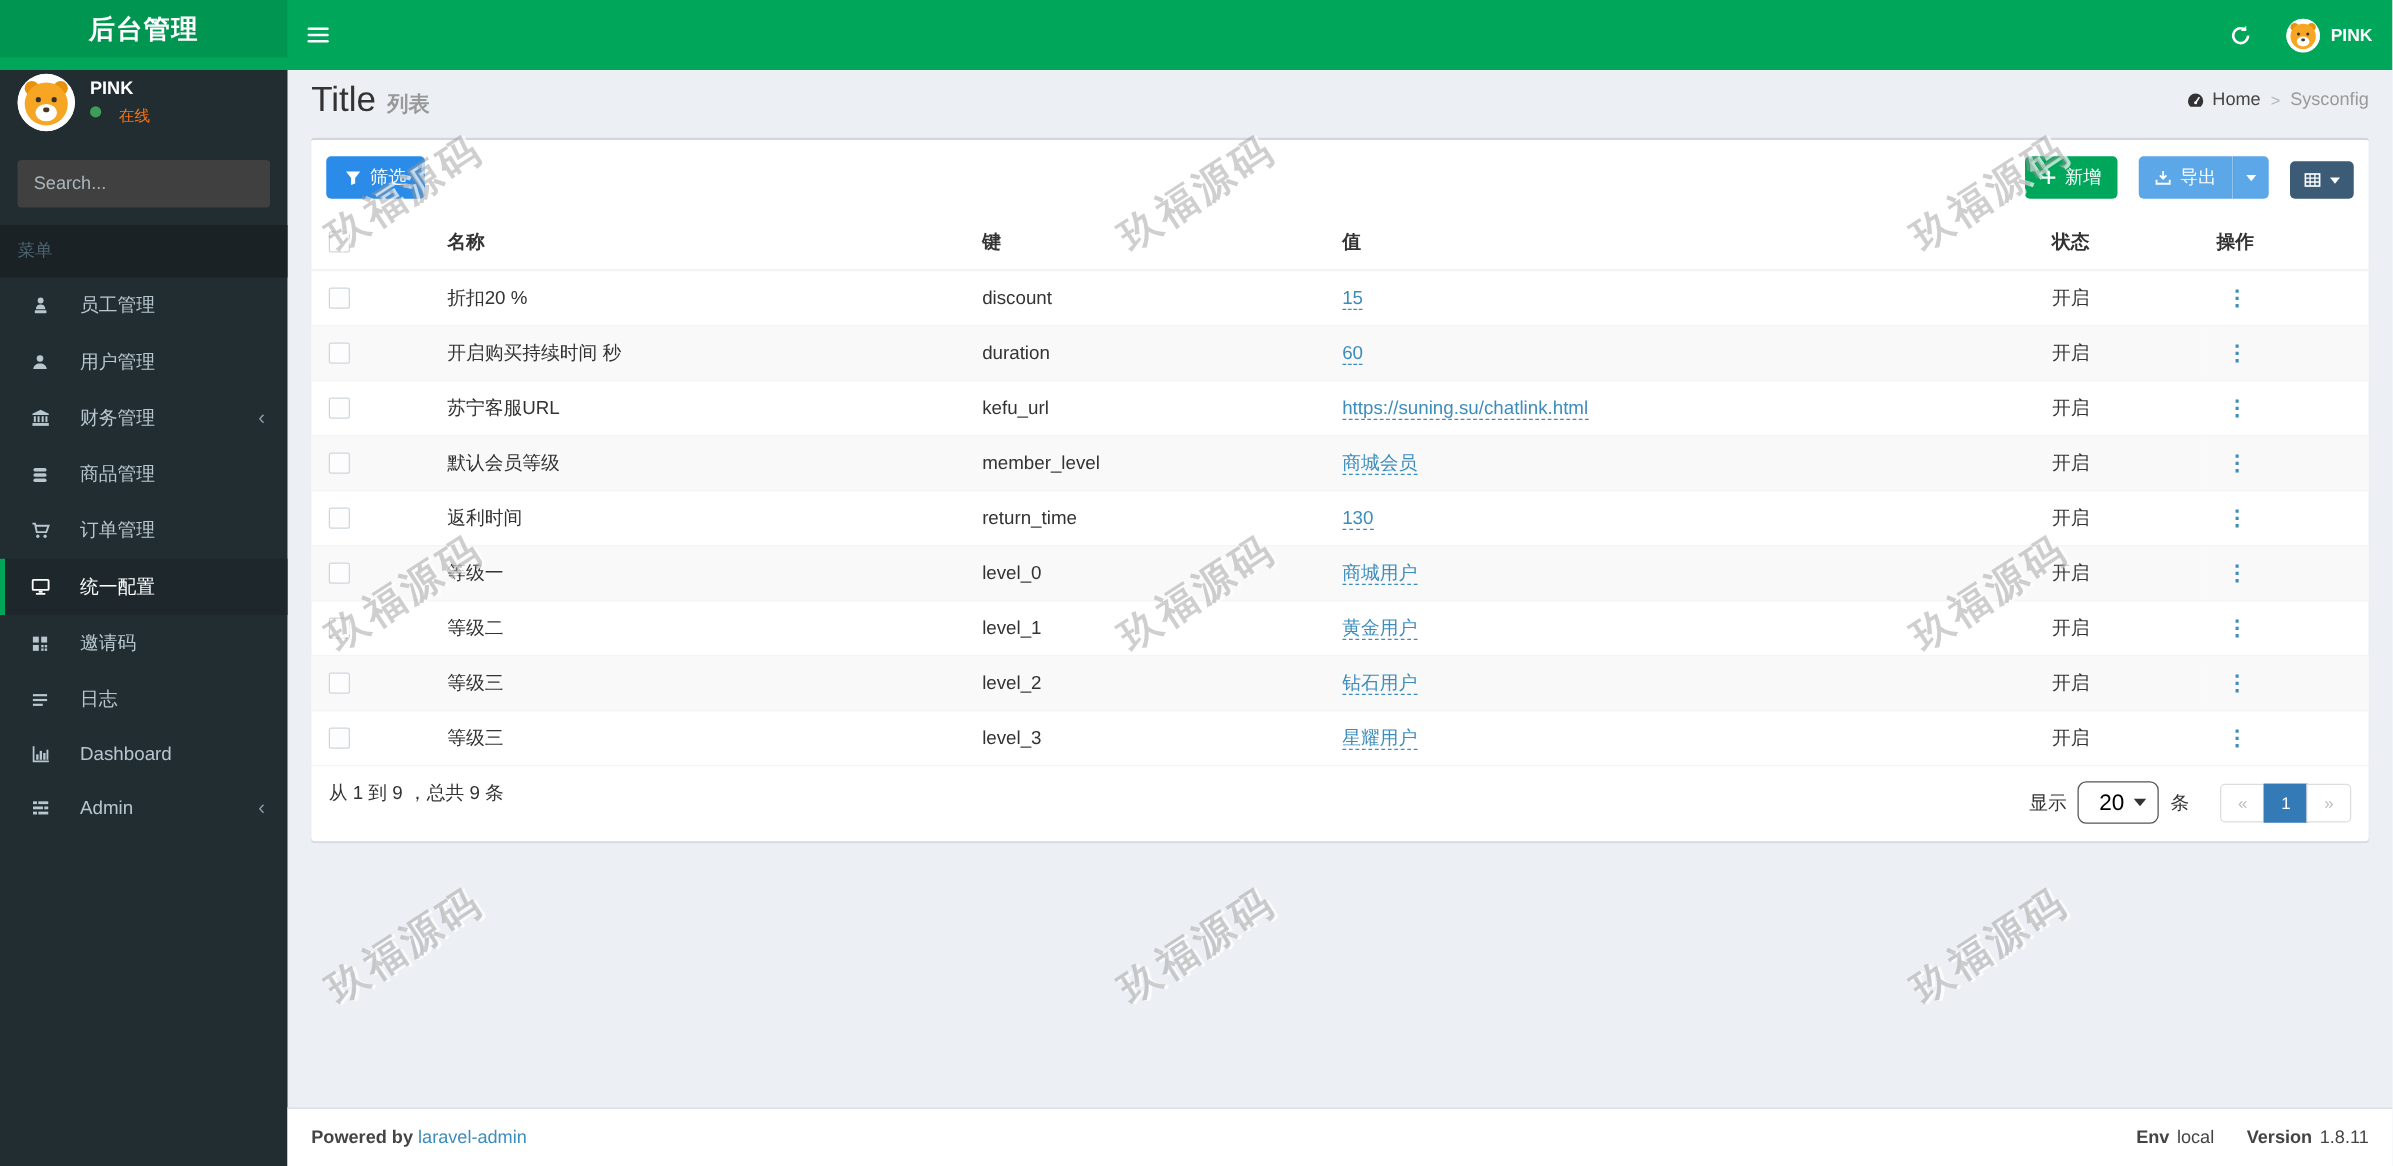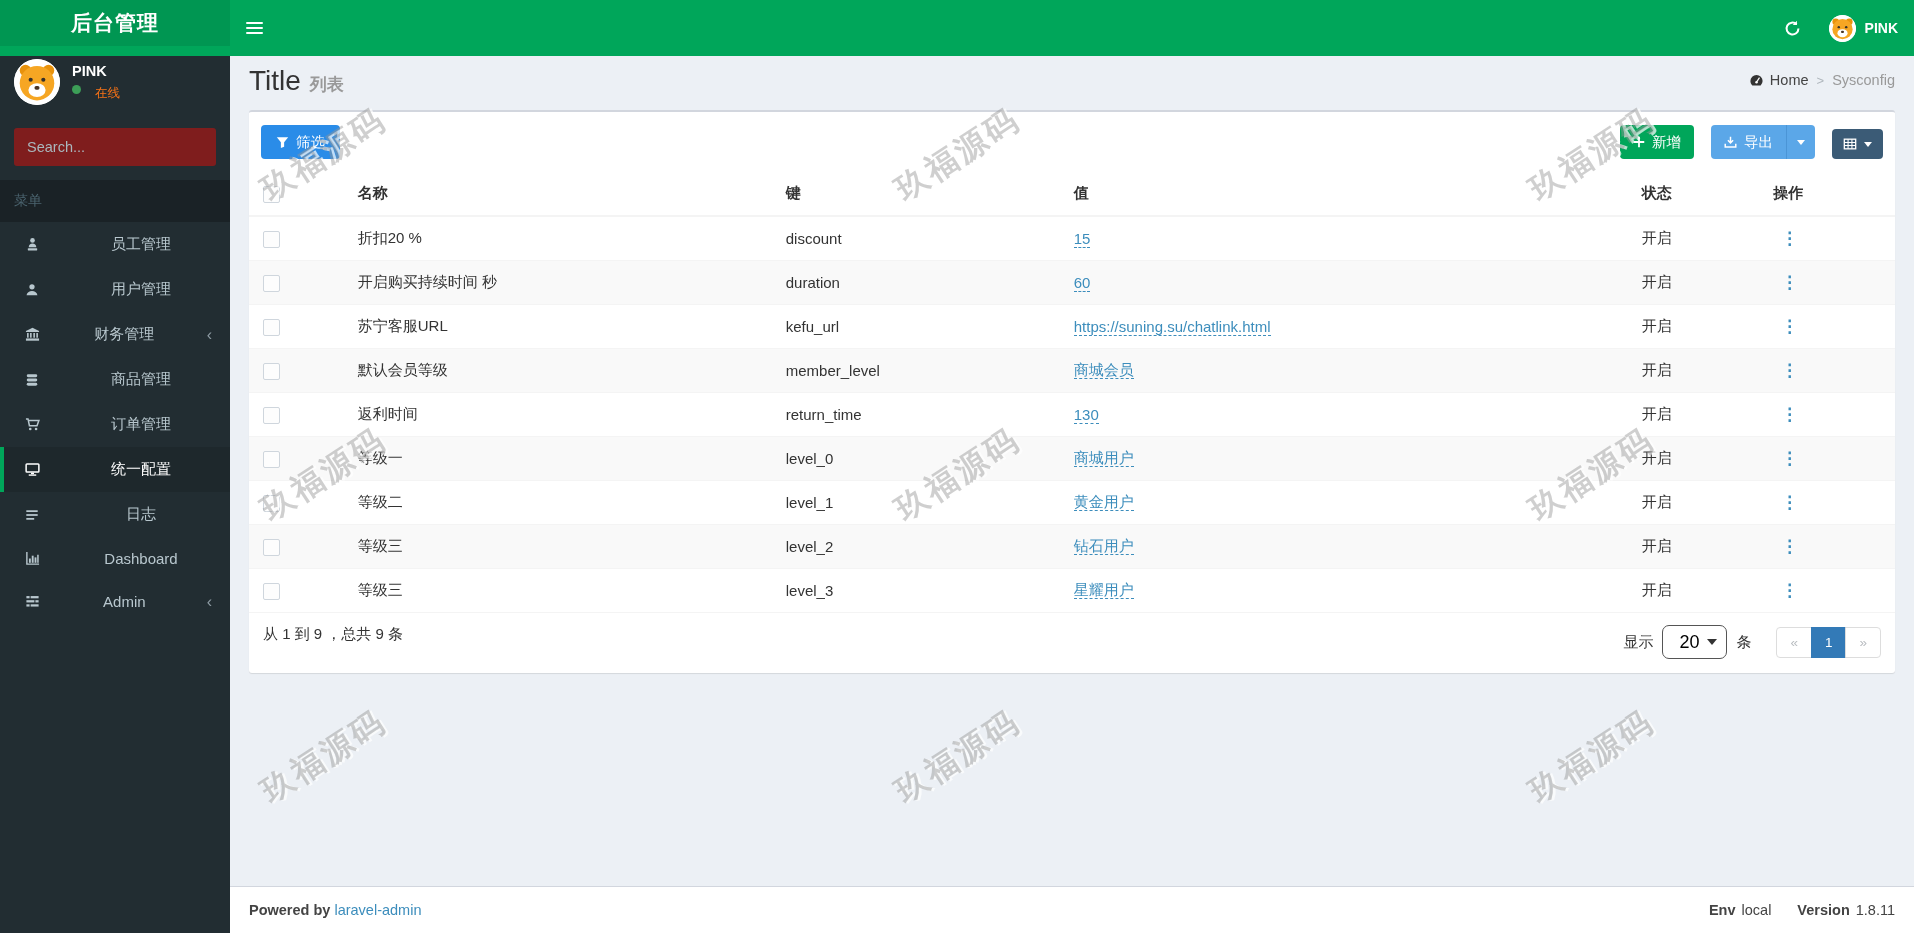--- a/index.html
+++ b/index.html
@@ -17,25 +17,25 @@
   .nav-user { display:flex; align-items:center; gap:9px; color:#fff; font-weight:bold; font-size:14px; height:46px; cursor:pointer; }
   .avatar-sm { width:27px; height:27px; border-radius:50%; overflow:hidden; background:#fff; }
 
   
   .sidebar { position:absolute; top:46px; left:0; width:230px; bottom:0; background:#222d32; z-index:20; }
   .user-panel { display:flex; gap:12px; padding:13px 14px; align-items:center; }
   .avatar-lg { width:46px; height:46px; border-radius:50%; overflow:hidden; background:#fff; flex:0 0 auto; }
   .up-name { color:#fff; font-weight:bold; font-size:14.5px; margin-bottom:6px; }
   .up-status { color:#f97316; font-size:12.5px; display:flex; align-items:flex-start; gap:14px; }
   .dot { width:9px; height:9px; border-radius:50%; background:#3c9e57; display:inline-block; }
-  .sidebar-search { margin:10px 14px 14px; display:flex; background:#7f1d1d; border-radius:3px; overflow:hidden; }
+  .sidebar-search { margin:10px 14px 14px; display:flex; background:#404040; border-radius:3px; overflow:hidden; }
   .sidebar-search input { flex:1; background:transparent; border:none; outline:none; color:#ccc; font-size:14.5px; padding:11px 13px; font-family:inherit; }
   .sidebar-search input::placeholder { color:#aab7bd; }
   .menu-hdr { background:#1a2226; color:#4b646f; font-size:14px; padding:12px 14px; }
-  .menu-item { display:flex; align-items:center; gap:22px; padding:13px 12px 13px 18px; color:#b8c7ce; font-size:15px; text-decoration:none; border-left:4px solid transparent; cursor:pointer;text-align:center; }
+  .menu-item { display:flex; align-items:center; gap:22px; padding:13px 12px 13px 18px; color:#b8c7ce; font-size:15px; text-decoration:none; border-left:4px solid transparent; cursor:pointer; }
   .menu-item .mi-icon { width:20px; display:flex; justify-content:center; }
   .menu-item .mi-label { flex:1; }
   .menu-item .mi-chevron { color:#8d9ba3; font-size:16px; padding-right:6px; display:none; line-height:10px; }
   .menu-item.has-chevron .mi-chevron { display:block; }
   .menu-item.active { background:#1e282c; color:#fff; border-left-color:#00a65a; }
 
   
   .content-wrapper { position:absolute; left:230px; top:46px; right:0; bottom:47px; background:#ecf0f5; overflow:hidden; }
   .content-header { display:flex; justify-content:space-between; align-items:center; padding:17px 19px 13px; }
   .page-title { font-size:28px; color:#333; font-weight:normal; }
@@ -218,20 +218,35 @@
   </a>
       <a class="menu-item active">
     <span class="mi-icon">
           <svg width="15" height="15" viewBox="0 0 16 16">
             <rect x="1.2" y="2" width="13.6" height="8.6" rx="0.8" fill="none" stroke="currentColor" stroke-width="1.6"></rect>
             <rect x="6.4" y="11.4" width="3.2" height="1.6" fill="currentColor"></rect>
             <rect x="4" y="13.2" width="8" height="1.5" fill="currentColor"></rect>
           </svg>
         </span>
     <span class="mi-label">统一配置</span>
+
+  </a>
+      <a class="menu-item">
+    <span class="mi-icon">
+          <svg width="14" height="14" viewBox="0 0 16 16" fill="currentColor">
+            <rect x="1.5" y="1.5" width="5.4" height="5.4"></rect>
+            <rect x="9.1" y="1.5" width="5.4" height="5.4"></rect>
+            <rect x="1.5" y="9.1" width="5.4" height="5.4"></rect>
+            <rect x="9.1" y="9.1" width="2.2" height="2.2"></rect>
+            <rect x="12.3" y="9.1" width="2.2" height="2.2"></rect>
+            <rect x="9.1" y="12.3" width="2.2" height="2.2"></rect>
+            <rect x="12.3" y="12.3" width="2.2" height="2.2"></rect>
+          </svg>
+        </span>
+    <span class="mi-label">邀请码</span>
 
   </a>
       <a class="menu-item">
     <span class="mi-icon">
           <svg width="14" height="14" viewBox="0 0 16 16" fill="currentColor">
             <rect x="1.5" y="2.6" width="13" height="2"></rect>
             <rect x="1.5" y="7" width="13" height="2"></rect>
             <rect x="1.5" y="11.4" width="9" height="2"></rect>
           </svg>
         </span>

